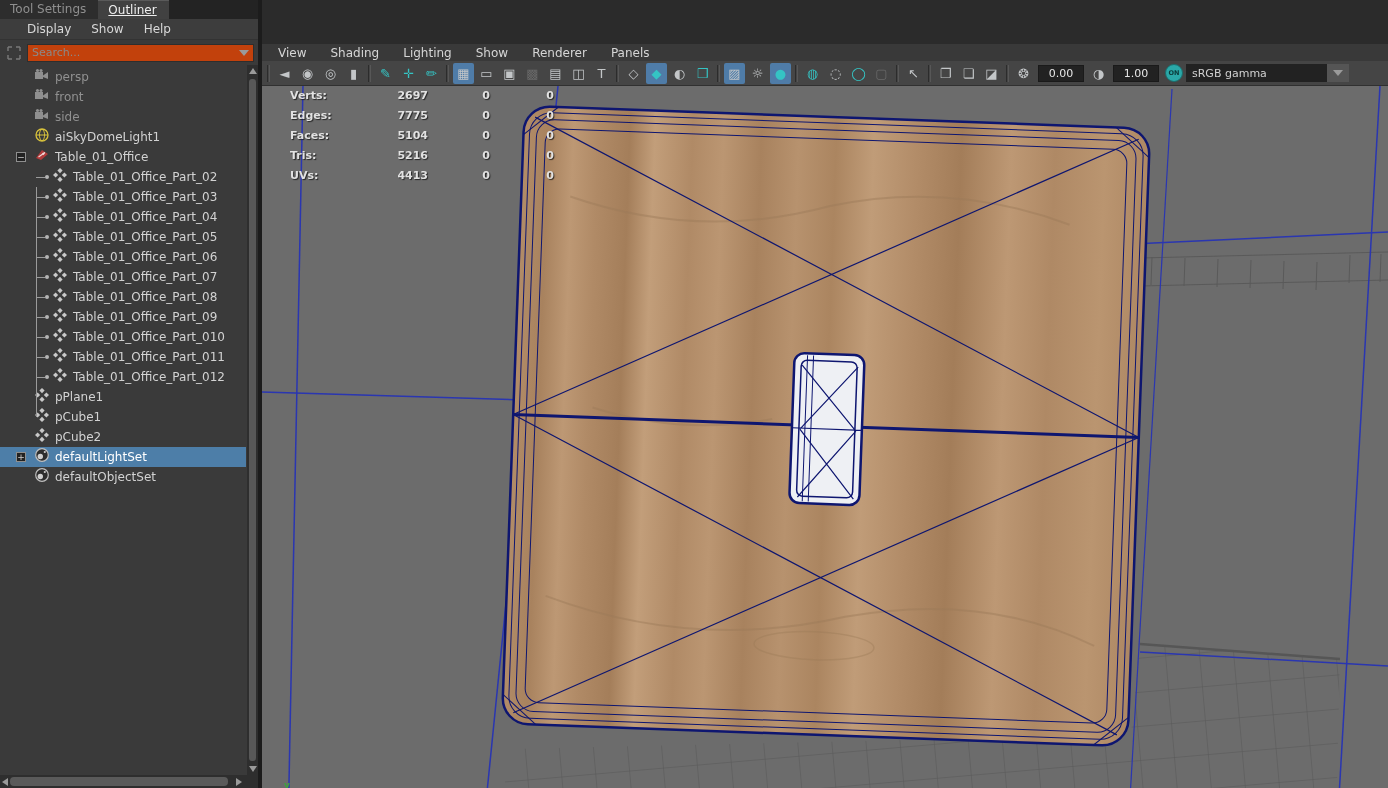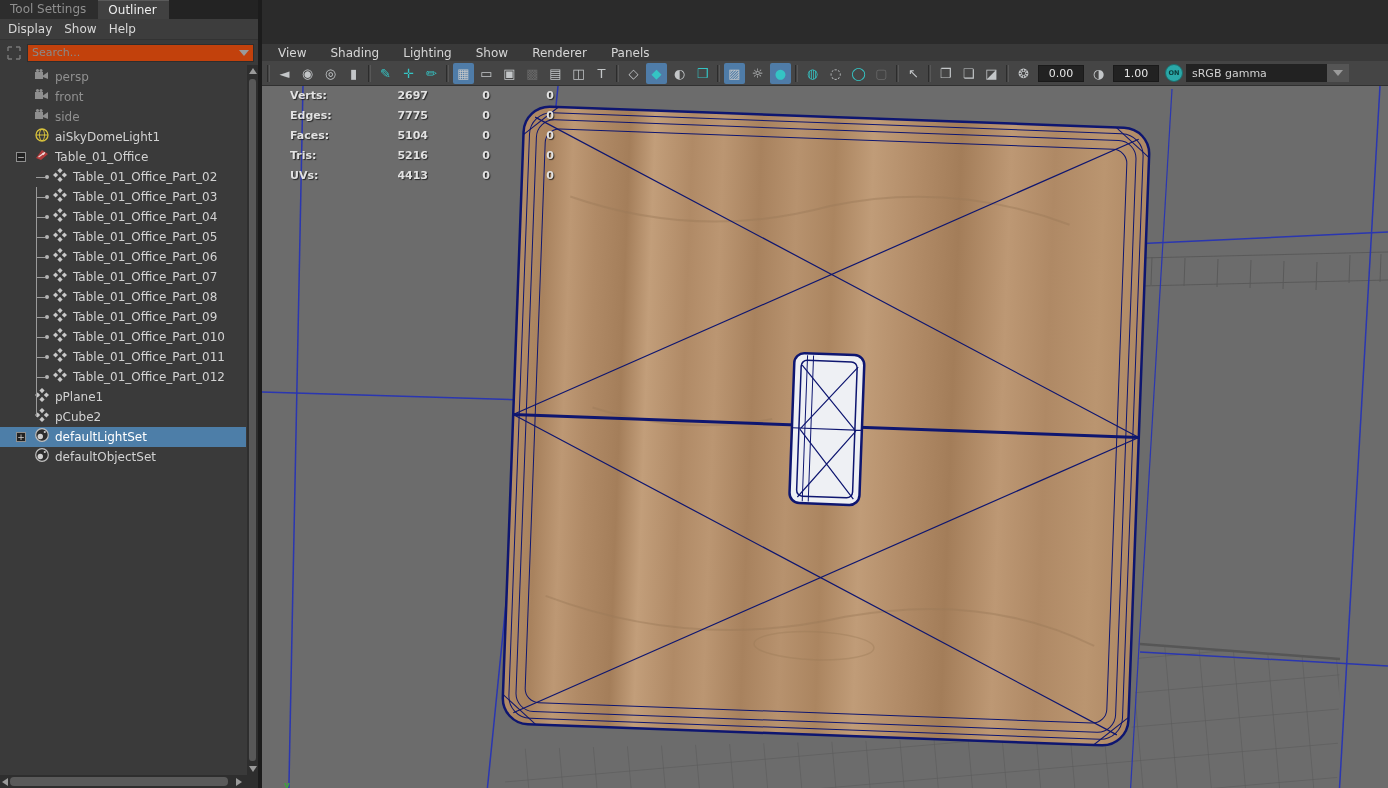--- a/index.html
+++ b/index.html
@@ -4,22 +4,22 @@
 <style>
   * { margin:0; padding:0; box-sizing:border-box; }
   html,body { width:1388px; height:788px; overflow:hidden; background:#2b2b2b;
     font-family:"DejaVu Sans","Liberation Sans",sans-serif; }
   .app { display:flex; width:1388px; height:788px; }
 
   
   .panel { width:258px; height:788px; background:#3a3a3a; display:flex; flex-direction:column; position:relative; }
   .tabstrip { height:19px; background:#232323; display:flex; align-items:flex-end; }
   .tab { padding:2px 12px 2px 10px; font-size:12px; color:#8f8f8f; background:#2d2d2d; height:19px; line-height:15px; }
-  .tab.active { background:#414141; color:#eeeeee; border-top:1px solid #5a5a5a; }
-  .pmenu { height:21px; background:#3d3d3d; display:flex; align-items:center; gap:12px; padding-left:8px; border-bottom:1px solid #333; }
+  .tab.active { background:#414141; color:#eeeeee; border-top:1px solid #5a5a5a;text-decoration:underline; }
+  .pmenu { height:21px; background:#3d3d3d; display:flex; align-items:center; gap:20px; padding-left:27px; border-bottom:1px solid #333; }
   .pmenu span { font-size:12px; color:#d8d8d8; }
   .searchrow { height:25px; display:flex; align-items:center; padding:0 4px 0 6px; gap:5px; background:#3a3a3a; }
   .filtericon { width:16px; height:16px; flex:none; opacity:.75; }
   .searchbox { flex:1; height:18px; background:#c2410c; border:1px solid #2e2e2e; display:flex; align-items:center; padding:0 4px; }
   .searchbox input { flex:1; background:transparent; border:none; outline:none; color:#cfcfcf; font-size:11px; font-family:inherit; }
   .searchbox input::placeholder { color:#8a8a8a; }
   .sb-arrow { width:0; height:0; border-left:5px solid transparent; border-right:5px solid transparent; border-top:6px solid #9a9a9a; }
 
   .tree { flex:1; position:relative; background:#3a3a3a; overflow:hidden; padding-top:2px; }
   .trow { height:20px; display:flex; align-items:center; position:relative; padding-left:34px; }
@@ -266,20 +266,31 @@
         <div class="trow">
           <span><svg class="ticon" viewBox="0 0 16 16">
               <g fill="#c8c8c8">
                 <path d="M8,1 l2.6,2.6 L8,6.2 L5.4,3.6z"></path>
                 <path d="M3.6,5.4 l2.6,2.6 L3.6,10.6 L1,8z"></path>
                 <path d="M12.4,5.4 L15,8 l-2.6,2.6 L9.8,8z"></path>
                 <path d="M8,9.8 l2.6,2.6 L8,15 l-2.6,-2.6z"></path>
               </g>
             </svg></span>
           <span class="lbl">pPlane1</span>
+        </div>
+        <div class="trow">
+          <span><svg class="ticon" viewBox="0 0 16 16">
+              <g fill="#c8c8c8">
+                <path d="M8,1 l2.6,2.6 L8,6.2 L5.4,3.6z"></path>
+                <path d="M3.6,5.4 l2.6,2.6 L3.6,10.6 L1,8z"></path>
+                <path d="M12.4,5.4 L15,8 l-2.6,2.6 L9.8,8z"></path>
+                <path d="M8,9.8 l2.6,2.6 L8,15 l-2.6,-2.6z"></path>
+              </g>
+            </svg></span>
+          <span class="lbl">pCube1</span>
         </div>
         <div class="trow">
           <span><svg class="ticon" viewBox="0 0 16 16">
               <g fill="#c8c8c8">
                 <path d="M8,1 l2.6,2.6 L8,6.2 L5.4,3.6z"></path>
                 <path d="M3.6,5.4 l2.6,2.6 L3.6,10.6 L1,8z"></path>
                 <path d="M12.4,5.4 L15,8 l-2.6,2.6 L9.8,8z"></path>
                 <path d="M8,9.8 l2.6,2.6 L8,15 l-2.6,-2.6z"></path>
               </g>
             </svg></span>

